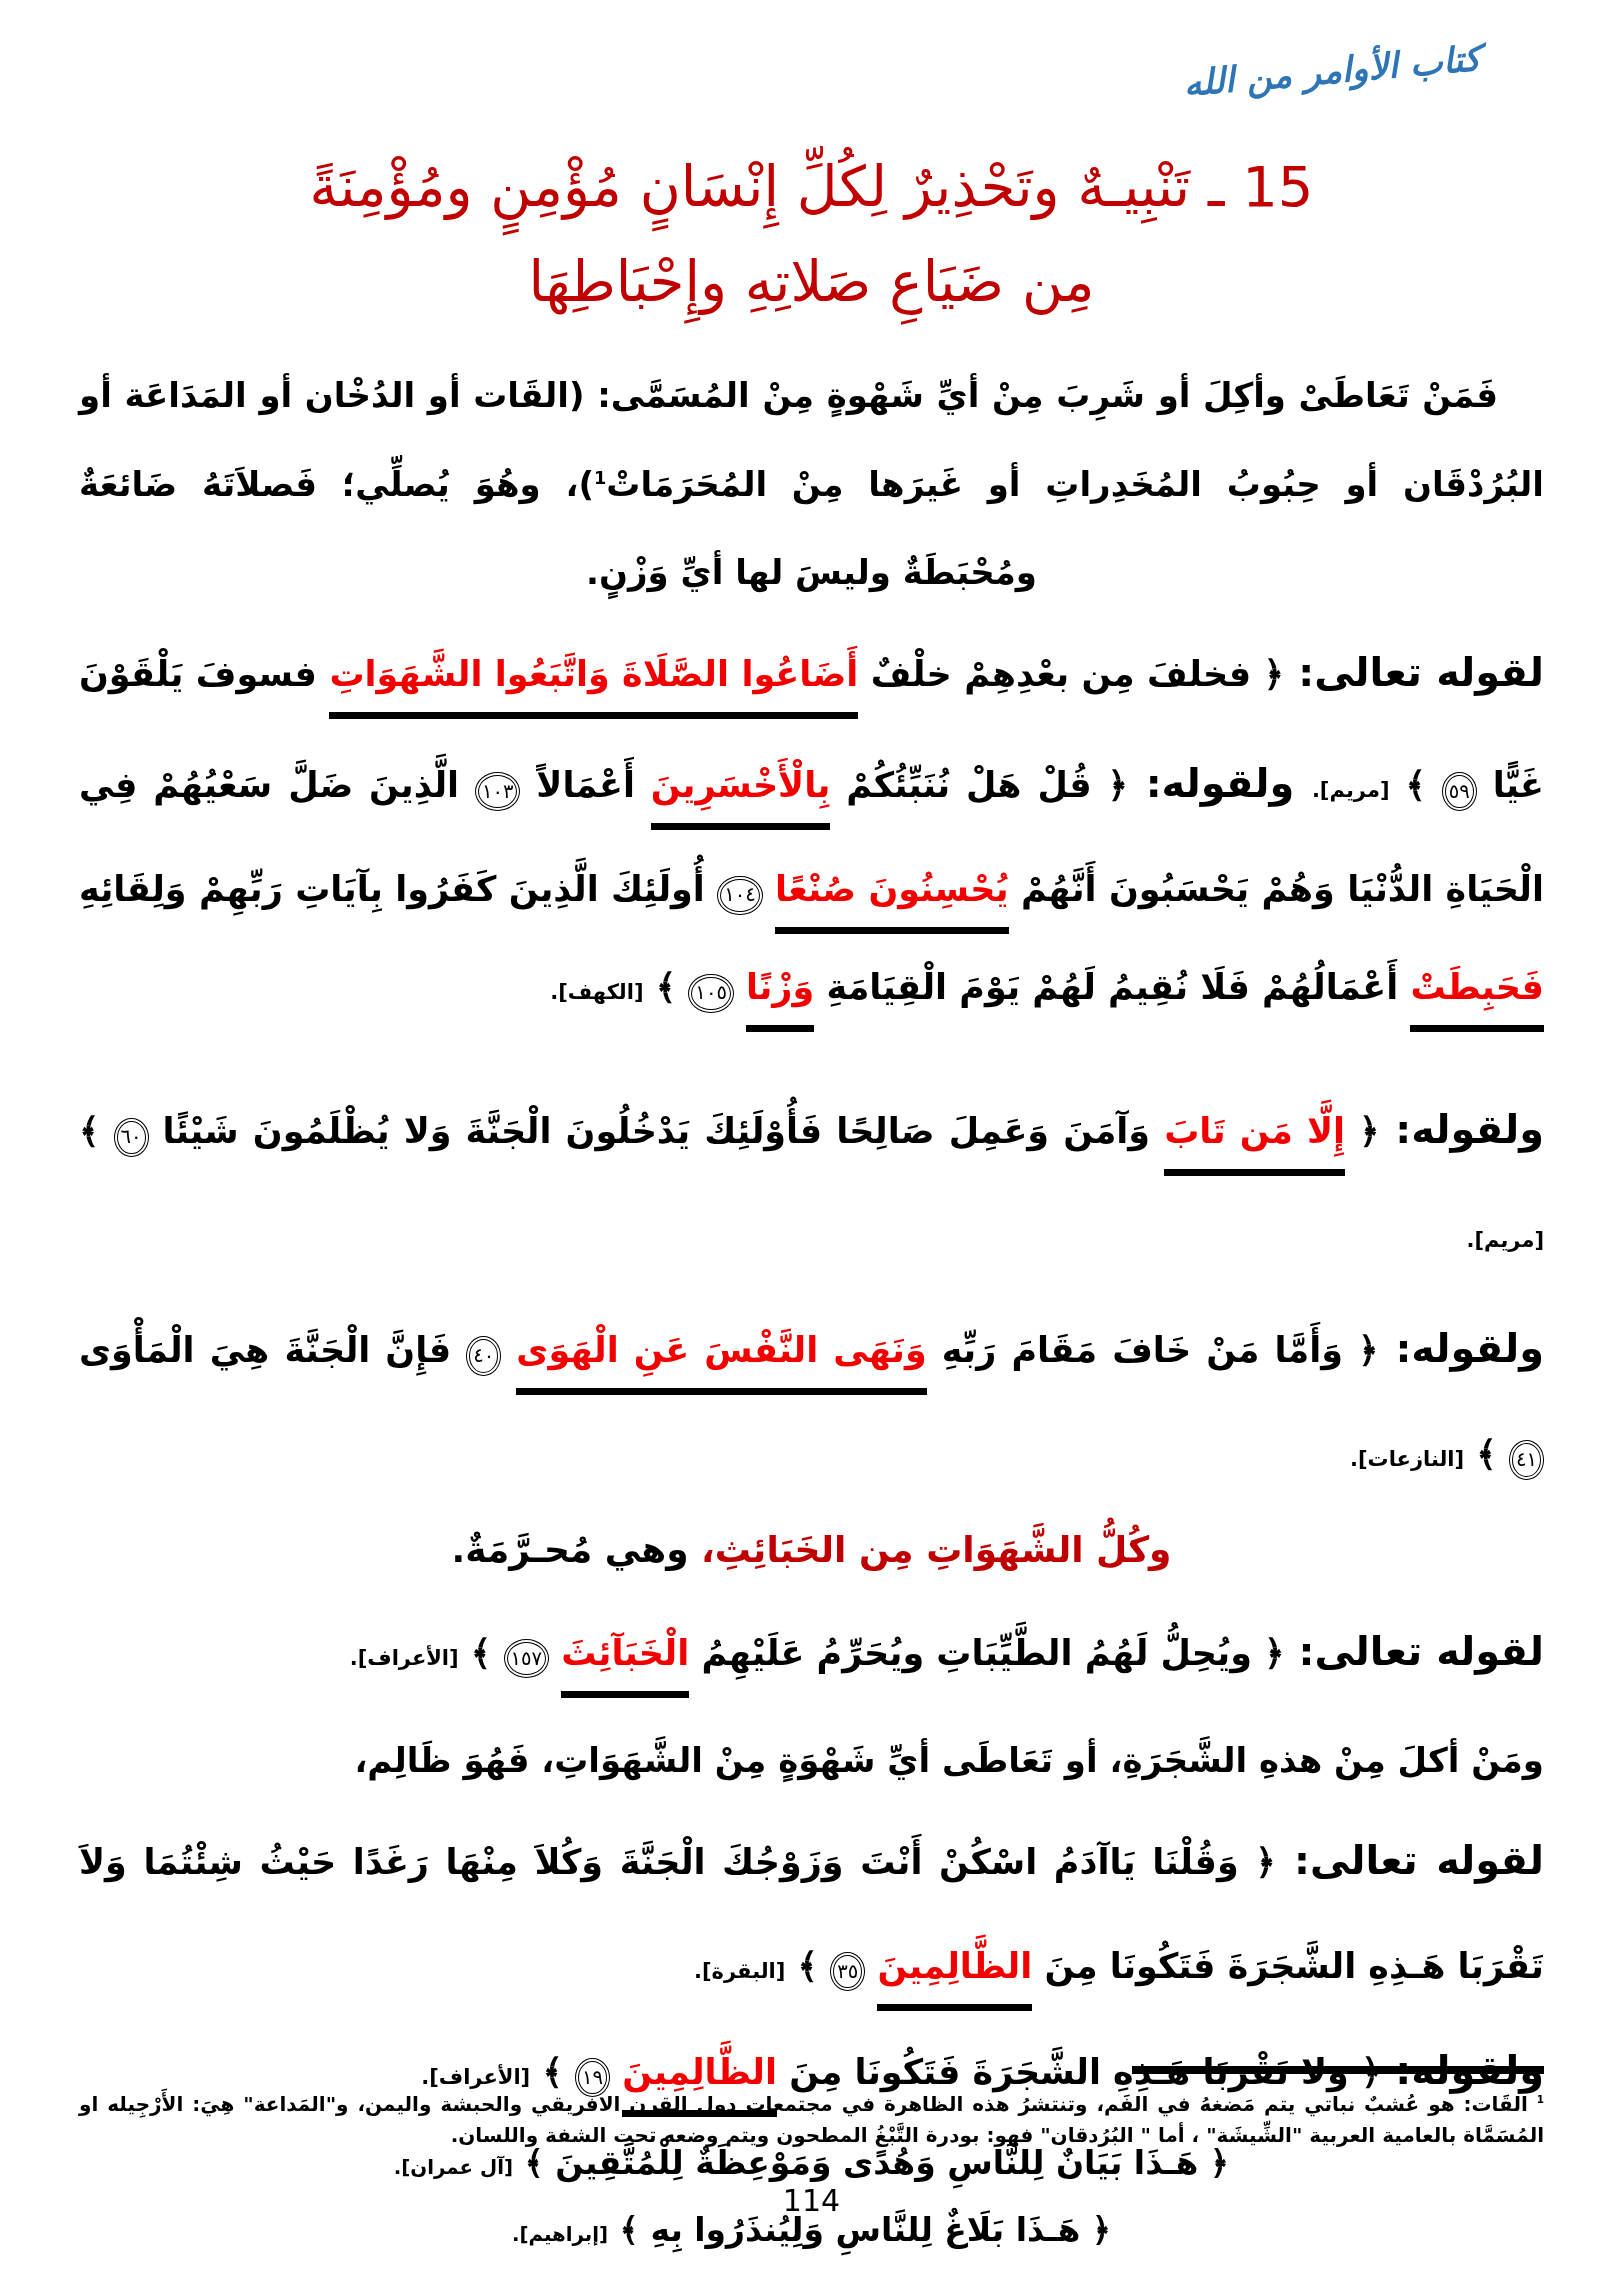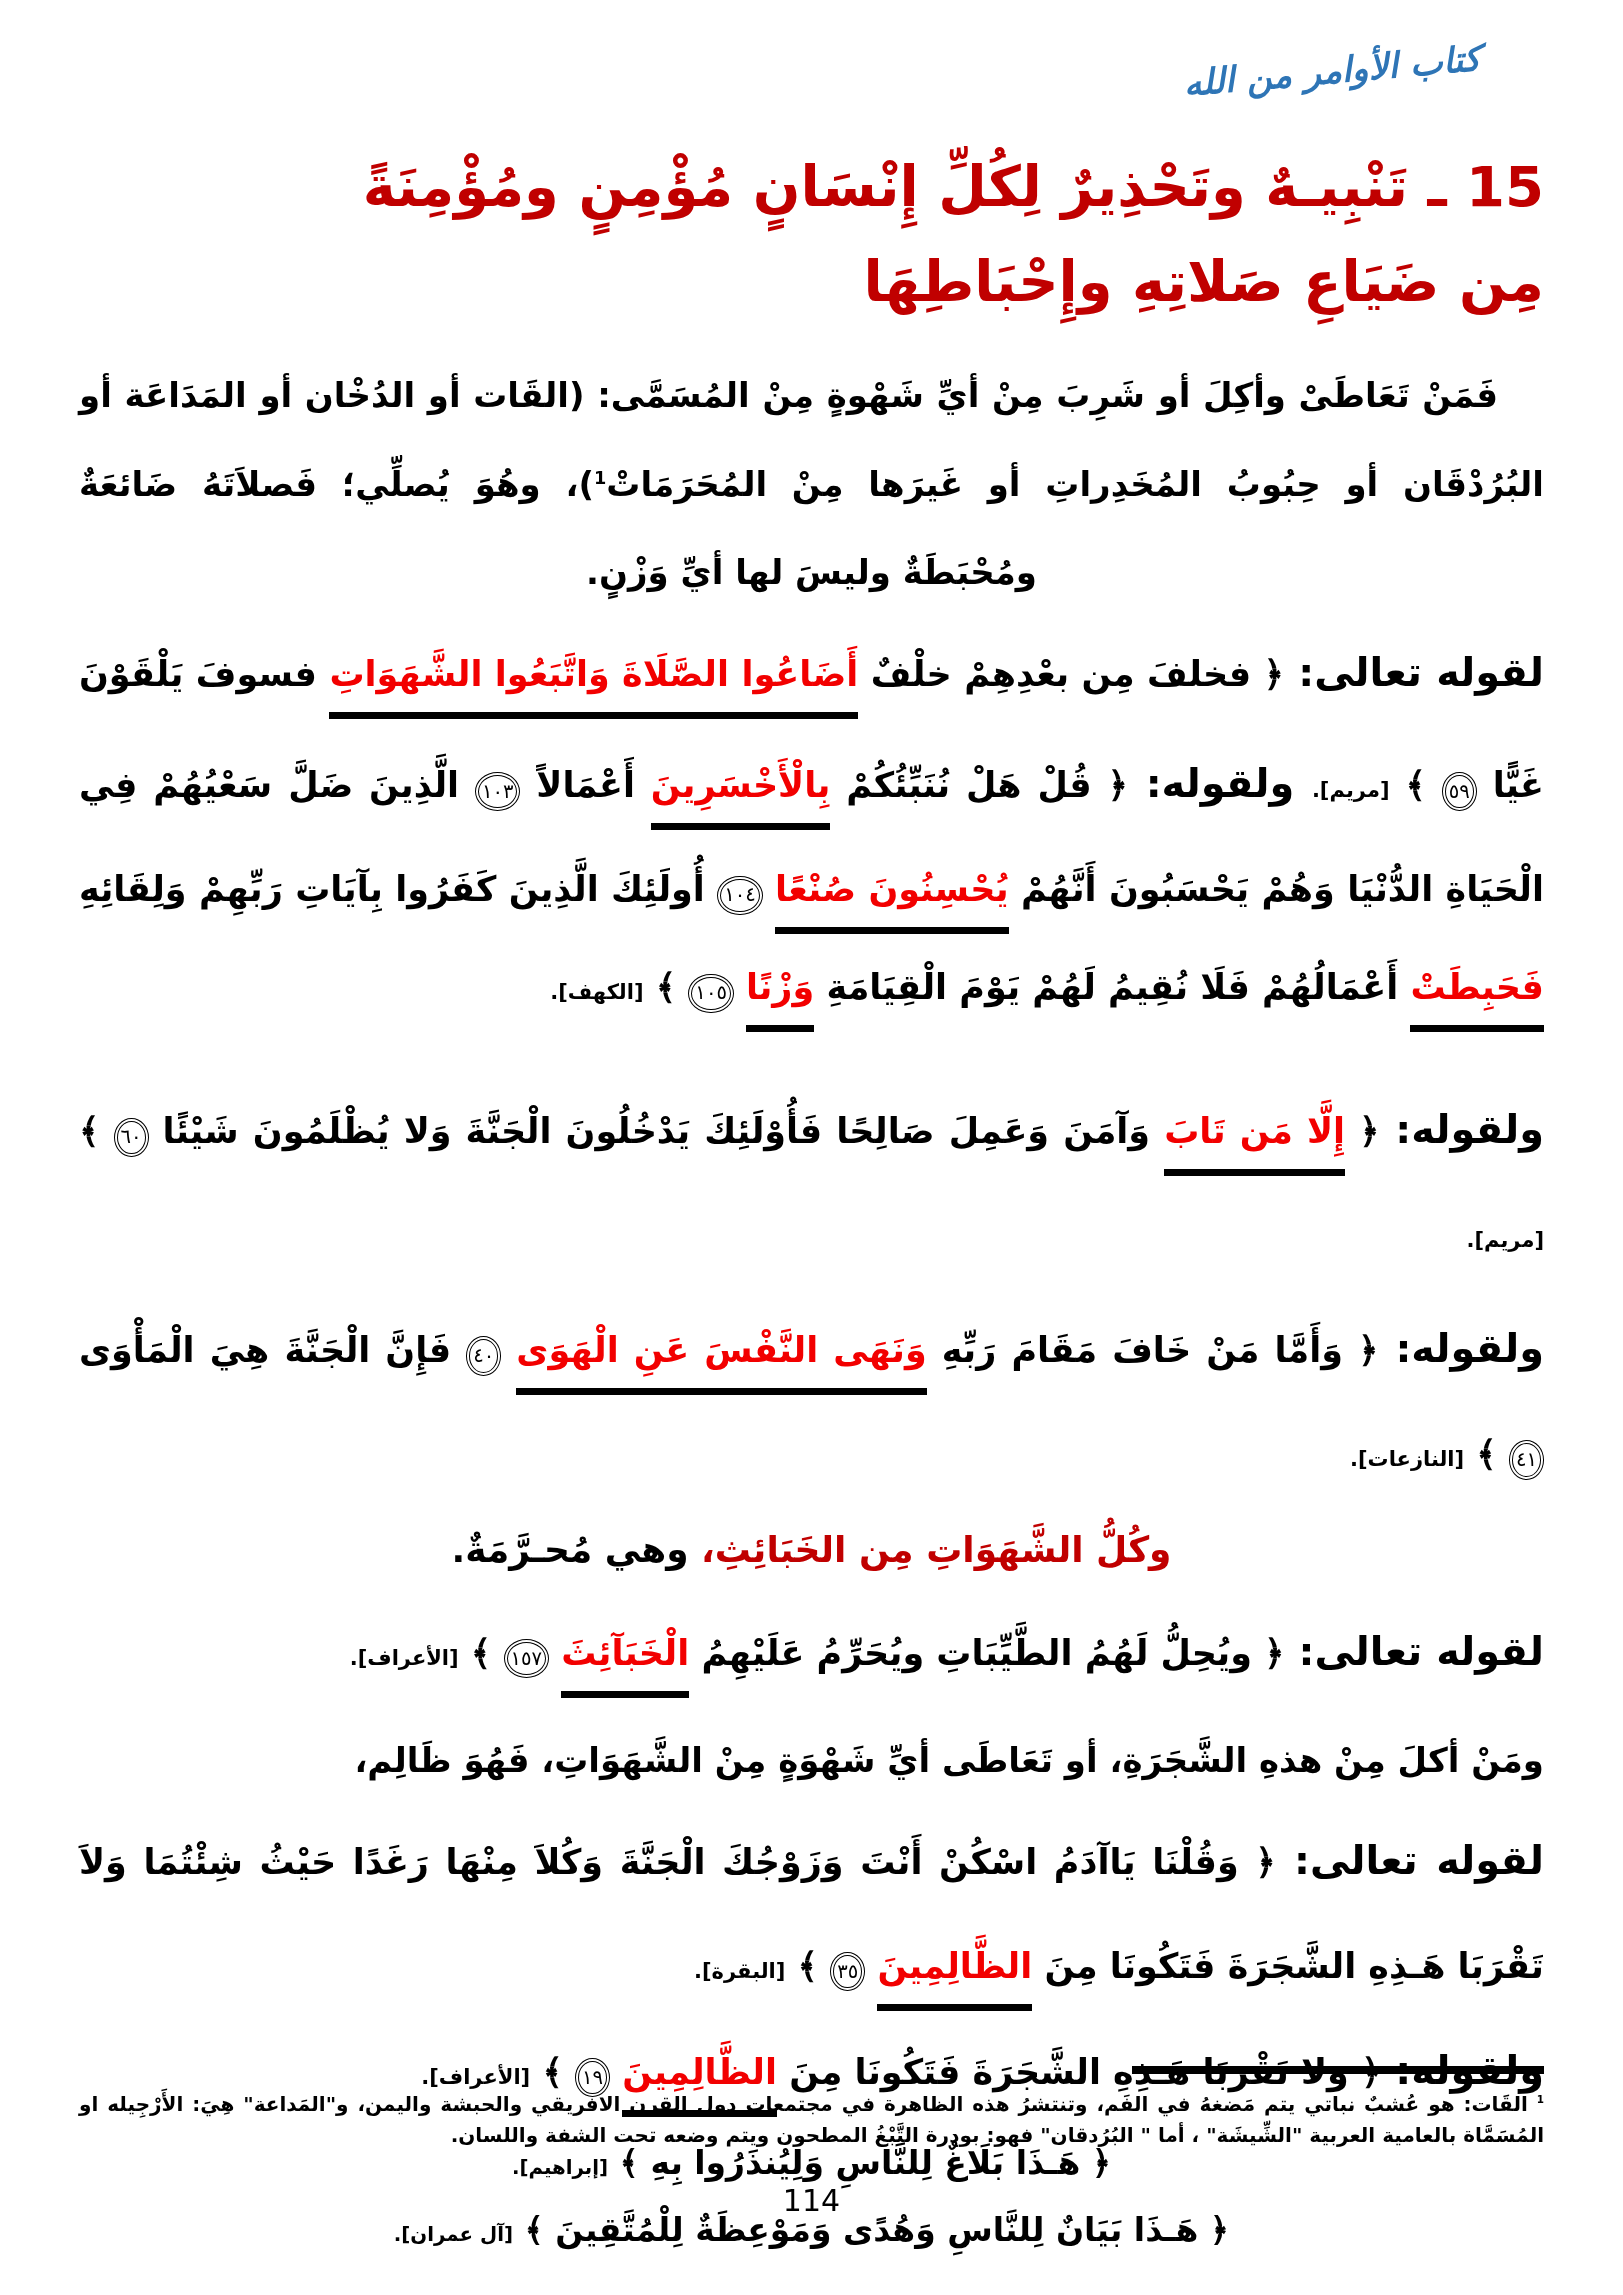--- a/index.html
+++ b/index.html
@@ -22,22 +22,22 @@
   .header-row{height:92px;padding-left:3.9px;}
   .calligraphy{
     display:inline-block;margin-right:63px;margin-top:19.6px;
     color:var(--accent-blue);
     font-family:"DejaVu Serif","Liberation Serif",serif;
     font-size:35px;font-weight:bold;font-style:italic;
     transform:rotate(-5deg);
   }
 
   
-  .title{ text-align:right;color:var(--heading-red);
-    font-weight:bold;font-size:56px;line-height:1.7;margin:17px 0 22px 0;}
+  .title{ text-align:center;color:var(--heading-red);
+    font-weight:normal;font-size:56px;line-height:1.7;margin:17px 0 22px 0;}
   .title .t-line{white-space:nowrap;}
 
   
   .blk{font-weight:bold;}
   .para{font-size:34px;line-height:2.6;text-align:justify;text-justify:inter-word;}
   .para.last-center{text-align-last:center;}
   .para.indent{text-indent:46px;}
   .verse{font-size:35px;line-height:2.8;text-align:justify;text-justify:inter-word;}
   .verse.right{text-align:right;}
   .center-line{text-align:center;font-size:33px;line-height:1.9;font-weight:bold;margin-top:5.2px;}
@@ -95,23 +95,23 @@
   <p class="sec-heading"><span class="seg-r2">وكُلُّ الشَّهَوَاتِ مِن الخَبَائِثِ،</span><span class="seg-n"> وهي مُحـرَّمَةٌ.</span></p>
 
   <p class="blk verse right mt-md"><span class="seg-b">لقوله تعالى: </span><span class="seg-n">﴿ ويُحِلُّ لَهُمُ الطَّيِّبَاتِ ويُحَرِّمُ عَلَيْهِمُ </span><span class="seg-ru">الْخَبَآئِثَ</span><span class="seg-n"> </span><span class="seg-a">١٥٧</span><span class="seg-n"> ﴾ </span><span class="seg-s">[الأعراف].</span></p>
 
   <p class="blk para mt-sm"><span class="seg-n">ومَنْ أكلَ مِنْ هذهِ الشَّجَرَةِ، أو تَعَاطَى أيِّ شَهْوَةٍ مِنْ الشَّهَوَاتِ، فَهُوَ ظَالِم،</span></p>
 
   <p class="blk verse"><span class="seg-b">لقوله تعالى: </span><span class="seg-n">﴿ وَقُلْنَا يَاآدَمُ اسْكُنْ أَنْتَ وَزَوْجُكَ الْجَنَّةَ وَكُلاَ مِنْهَا رَغَدًا حَيْثُ شِئْتُمَا وَلاَ تَقْرَبَا هَـذِهِ الشَّجَرَةَ فَتَكُونَا مِنَ </span><span class="seg-ru">الظَّالِمِينَ</span><span class="seg-n"> </span><span class="seg-a">٣٥</span><span class="seg-n"> ﴾ </span><span class="seg-s">[البقرة].</span></p>
 
   <p class="blk verse right"><span class="seg-b">ولقوله: </span><span class="seg-n">﴿ وَلا تَقْرَبَا هَـذِهِ الشَّجَرَةَ فَتَكُونَا مِنَ </span><span class="seg-ru">الظَّالِمِينَ</span><span class="seg-n"> </span><span class="seg-a">١٩</span><span class="seg-n"> ﴾ </span><span class="seg-s">[الأعراف].</span></p>
 
+  <p class="center-line"><span class="seg-n">﴿ هَـذَا بَيَانٌ لِلنَّاسِ وَهُدًى وَمَوْعِظَةٌ لِلْمُتَّقِينَ ﴾ </span><span class="seg-s">[آل عمران].</span></p>
+
   <p class="center-line"><span class="seg-n">﴿ هَـذَا بَلَاغٌ لِلنَّاسِ وَلِيُنذَرُوا بِهِ ﴾ </span><span class="seg-s">[إبراهيم].</span></p>
-
-  <p class="center-line"><span class="seg-n">﴿ هَـذَا بَيَانٌ لِلنَّاسِ وَهُدًى وَمَوْعِظَةٌ لِلْمُتَّقِينَ ﴾ </span><span class="seg-s">[آل عمران].</span></p>
 
   <div class="footer">
     <div class="footnote-sep"></div>
     <p class="footnote"><span class="seg-sup">1</span><span class="seg-n"> القَات: هو عُشبٌ نباتي يتم مَضغهُ في الفَم، وتنتشرُ هذه الظاهرة في مجتمعات دول القرن الافريقي والحبشة واليمن، و"المَداعة" هِيَ: الأَرْجِيله او المُسَمَّاة بالعامية العربية "الشِّيشَة" ، أما " البُرُدقان" فهو: بودرة التَّبْغُ المطحون ويتم وضعه تحت الشفة واللسان.</span></p>
   </div>
 
   <div class="page-number">114</div>
 
 </div>
 

